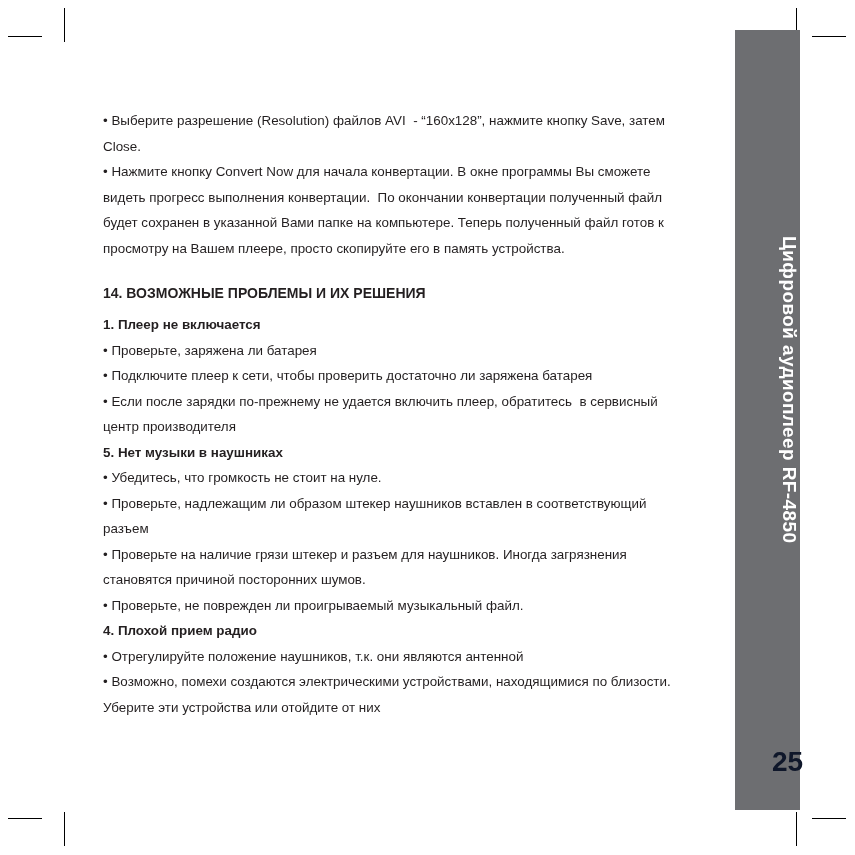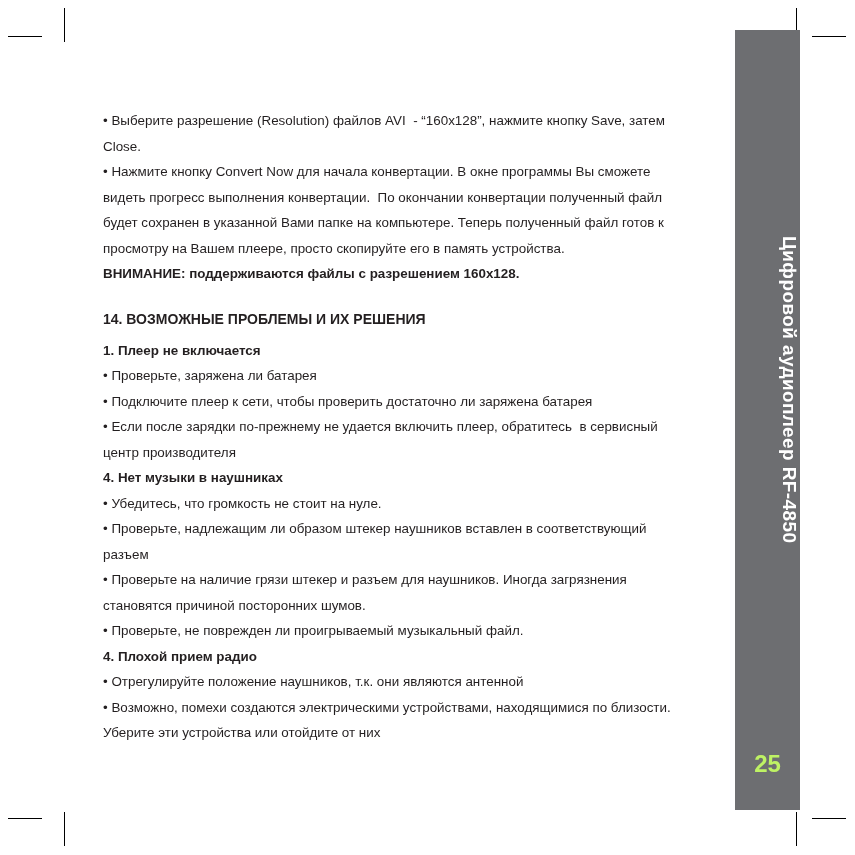--- a/index.html
+++ b/index.html
@@ -57,23 +57,24 @@
     display: flex;
     align-items: flex-start;
     justify-content: center;
   }
   .page-number {
     position: absolute;
     bottom: 32px;
     left: 0;
     width: 65px;
     text-align: center;
-    color: #bef264;
-    font-size: 24px;
+    color: #0f172a;
+    font-size: 28px;
     font-weight: bold;
+    padding-left: 20px;
   }
 
   
   .content {
     position: absolute;
     left: 103px;
     top: 108px;
     width: 588px;
   }
   .line {
@@ -108,27 +109,26 @@
   <div class="crop h" style="left:812px; top:818px;"></div>
 
   <div class="sidebar">
     <div class="sidebar-title">Цифровой аудиоплеер RF-4850</div>
     <div class="page-number">25</div>
   </div>
 
   <div class="content">
     <div class="line">• Выберите разрешение (Resolution) файлов AVI  - “160x128”, нажмите кнопку Save, затем Close.</div>
     <div class="line">• Нажмите кнопку Convert Now для начала конвертации. В окне программы Вы сможете видеть прогресс выполнения конвертации.  По окончании конвертации полученный файл будет сохранен в указанной Вами папке на компьютере. Теперь полученный файл готов к просмотру на Вашем плеере, просто скопируйте его в память устройства.</div>
-    <div class="line bold">ВНИМАНИЕ: поддерживаются файлы с разрешением 160x128.</div>
     <div class="heading">14. ВОЗМОЖНЫЕ ПРОБЛЕМЫ И ИХ РЕШЕНИЯ</div>
     <div class="line bold">1. Плеер не включается</div>
     <div class="line">• Проверьте, заряжена ли батарея</div>
     <div class="line">• Подключите плеер к сети, чтобы проверить достаточно ли заряжена батарея</div>
     <div class="line">• Если после зарядки по-прежнему не удается включить плеер, обратитесь  в сервисный центр производителя</div>
-    <div class="line bold">4. Нет музыки в наушниках</div>
+    <div class="line bold">5. Нет музыки в наушниках</div>
     <div class="line">• Убедитесь, что громкость не стоит на нуле.</div>
     <div class="line">• Проверьте, надлежащим ли образом штекер наушников вставлен в соответствующий разъем</div>
     <div class="line">• Проверьте на наличие грязи штекер и разъем для наушников. Иногда загрязнения становятся причиной посторонних шумов.</div>
     <div class="line">• Проверьте, не поврежден ли проигрываемый музыкальный файл.</div>
     <div class="line bold">4. Плохой прием радио</div>
     <div class="line">• Отрегулируйте положение наушников, т.к. они являются антенной</div>
     <div class="line">• Возможно, помехи создаются электрическими устройствами, находящимися по близости. Уберите эти устройства или отойдите от них</div>
   </div>
 
 </div>

